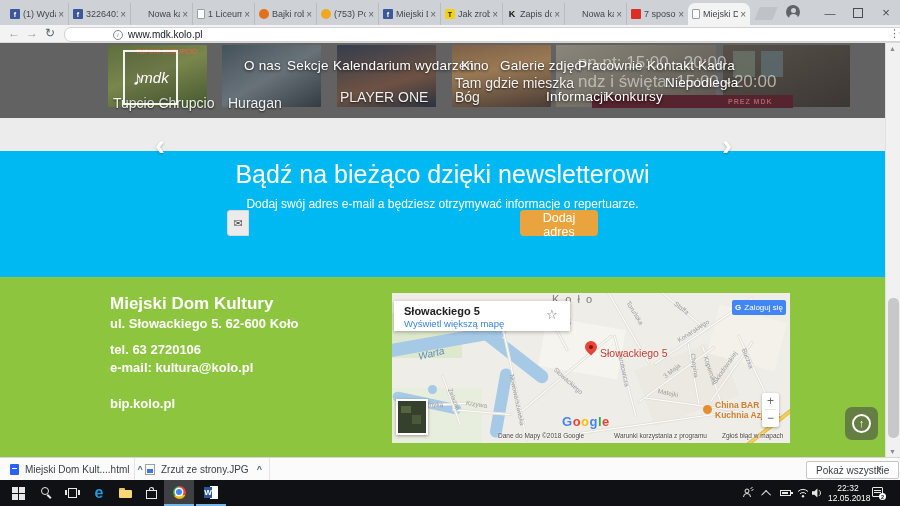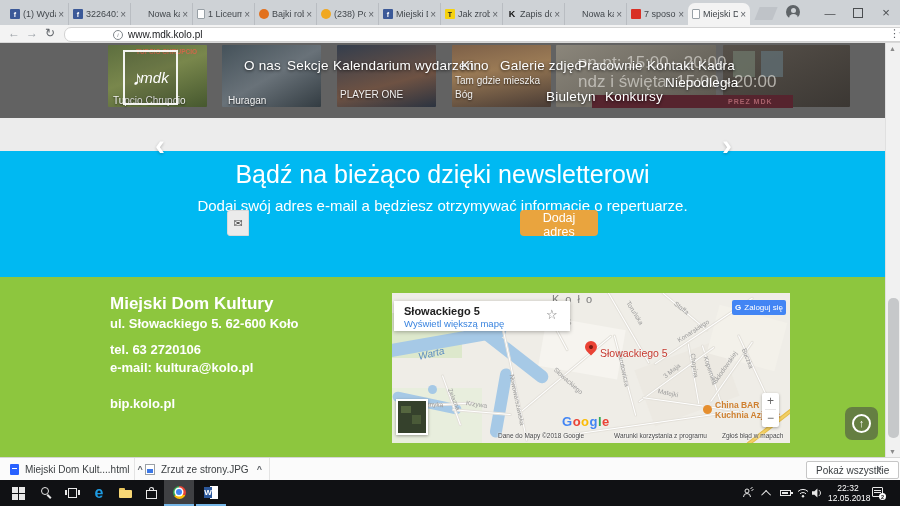--- a/index.html
+++ b/index.html
@@ -36,32 +36,32 @@
   .addrbox{position:absolute;left:64px;top:2px;width:814px;height:13px;background:#fff;border:1px solid #d2d2d2;border-radius:7px;display:flex;align-items:center;padding-left:42px;}
   .infoi{width:8px;height:8px;border:1px solid #80868b;border-radius:50%;color:#80868b;font-size:6px;line-height:8px;text-align:center;margin:0 5px 0 6px;flex:none;font-style:italic;}
   .url{font-size:10px;color:#202124;}
   .addrstar{position:absolute;right:14px;top:0px;font-size:10px;color:#80868b;}
   .menudots{position:absolute;left:889px;top:2px;font-size:11px;color:#5f6368;}
 
   
   .page{position:absolute;left:0;top:43px;width:900px;height:414px;overflow:hidden;background:#fff;}
   .slider{position:absolute;left:0;top:0;width:885px;height:75px;background:#626262;overflow:hidden;}
   .poster{position:absolute;top:2px;height:62px;border-radius:1px;}
-  .pcap{position:absolute;color:rgba(255,255,255,.92);font-size:10px;font-weight:500;text-shadow:0 1px 2px rgba(0,0,0,.7);white-space:nowrap;}
+  .pcap{position:absolute;color:rgba(255,255,255,.92);font-size:14px;font-weight:500;text-shadow:0 1px 2px rgba(0,0,0,.7);white-space:nowrap;}
   .navitem{position:absolute;color:#fff;font-size:13.5px;font-weight:500;letter-spacing:.2px;text-shadow:0 1px 3px rgba(0,0,0,.75);white-space:nowrap;cursor:pointer;z-index:6;}
   .hours{position:absolute;color:rgba(205,202,196,.8);font-size:17px;font-weight:500;white-space:nowrap;z-index:2;}
   .mdklogo{position:absolute;left:123px;top:7px;width:55px;height:55px;border:2px solid rgba(255,255,255,.92);box-sizing:border-box;
     display:flex;align-items:center;justify-content:center;color:#fff;z-index:5;background:rgba(40,40,40,.15);}
   .banner{position:absolute;left:592px;top:52px;width:201px;height:13px;background:#56242e;z-index:3;display:flex;align-items:center;}
   .grayband{position:absolute;left:0;top:75px;width:885px;height:33px;background:#ececec;}
   .chev{position:absolute;color:#fff;font-size:30px;font-weight:bold;text-shadow:0 1px 3px rgba(0,0,0,.25);z-index:8;line-height:26px;}
 
   .newsletter{position:absolute;left:0;top:108px;width:885px;height:126px;background:#00b9f2;}
   .nl-title{position:absolute;left:0;top:9px;width:885px;text-align:center;color:#fff;font-size:25px;font-weight:400;}
-  .nl-sub{position:absolute;left:0;top:46px;width:885px;text-align:center;color:#fff;font-size:15px;}
+  .nl-sub{position:absolute;left:0;top:46px;width:885px;text-align:center;color:#fff;font-size:12px;}
   .nl-iconbox{position:absolute;left:227px;top:59px;width:22px;height:26px;background:#ebebeb;border:1px solid #d9d9d9;box-sizing:border-box;
     border-radius:3px 0 0 3px;display:flex;align-items:center;justify-content:center;color:#4a4a4a;font-size:11px;}
   .nl-input{position:absolute;left:249px;top:59px;width:188px;height:26px;border:none;border-radius:0 3px 3px 0;box-sizing:border-box;
     padding:0 8px;font-size:12.5px;color:#333;font-family:"Liberation Sans",sans-serif;outline:none;}
   .nl-input::placeholder{color:#b3b3b3;}
   .nl-btn{position:absolute;left:520px;top:59px;width:78px;height:26px;background:#e9a43e;border:none;border-radius:4px;
     color:#fff;font-size:12.5px;font-family:"Liberation Sans",sans-serif;cursor:pointer;}
 
   .footer{position:absolute;left:0;top:234px;width:885px;height:180px;background:#8dc63e;}
   .ft{position:absolute;left:110px;color:#fff;font-size:13px;font-weight:600;white-space:nowrap;}
@@ -168,21 +168,21 @@
           <span class="ttl">1 Liceum</span>
           <span class="tcl">×</span>
         </div>
       <div class="tab">
           <span class="fav fav-orange"></span>
           <span class="ttl">Bajki rob</span>
           <span class="tcl">×</span>
         </div>
       <div class="tab">
           <span class="fav fav-ycircle"></span>
-          <span class="ttl">(238) Po</span>
+          <span class="ttl">(753) Po</span>
           <span class="tcl">×</span>
         </div>
       <div class="tab">
           <span class="fav fav-fb">f</span>
           <span class="ttl">Miejski D</span>
           <span class="tcl">×</span>
         </div>
       <div class="tab">
           <span class="fav fav-yt">T</span>
           <span class="ttl">Jak zrob</span>
@@ -271,21 +271,21 @@
       <span class="pcap" style="left:455px;top:46px;">Bóg</span>
 
       <span class="navitem" style="left:244px;top:15px;">O nas</span>
       <span class="navitem" style="left:287px;top:15px;">Sekcje</span>
       <span class="navitem" style="left:333px;top:15px;">Kalendarium wydarzeń</span>
       <span class="navitem" style="left:461px;top:15px;">Kino</span>
       <span class="navitem" style="left:500px;top:15px;">Galerie zdjęć</span>
       <span class="navitem" style="left:578px;top:15px;">Pracownie</span>
       <span class="navitem" style="left:647px;top:15px;">Kontakt</span>
       <span class="navitem" style="left:698px;top:15px;">Kadra</span>
-      <span class="navitem" style="left:546px;top:46px;">Biuletyn</span>
+      <span class="navitem" style="left:546px;top:46px;">Informacji</span>
       <span class="navitem" style="left:605px;top:46px;">Konkursy</span>
       <span class="navitem" style="left:665px;top:32px;">Niepodległa</span>
     </div>
 
     <div class="grayband"></div>
     <span class="chev" style="left:155px;top:89px;">‹</span>
     <span class="chev" style="left:722px;top:89px;">›</span>
 
     <div class="newsletter">
       <div class="nl-title">Bądź na bieżąco dzięki newsletterowi</div>

